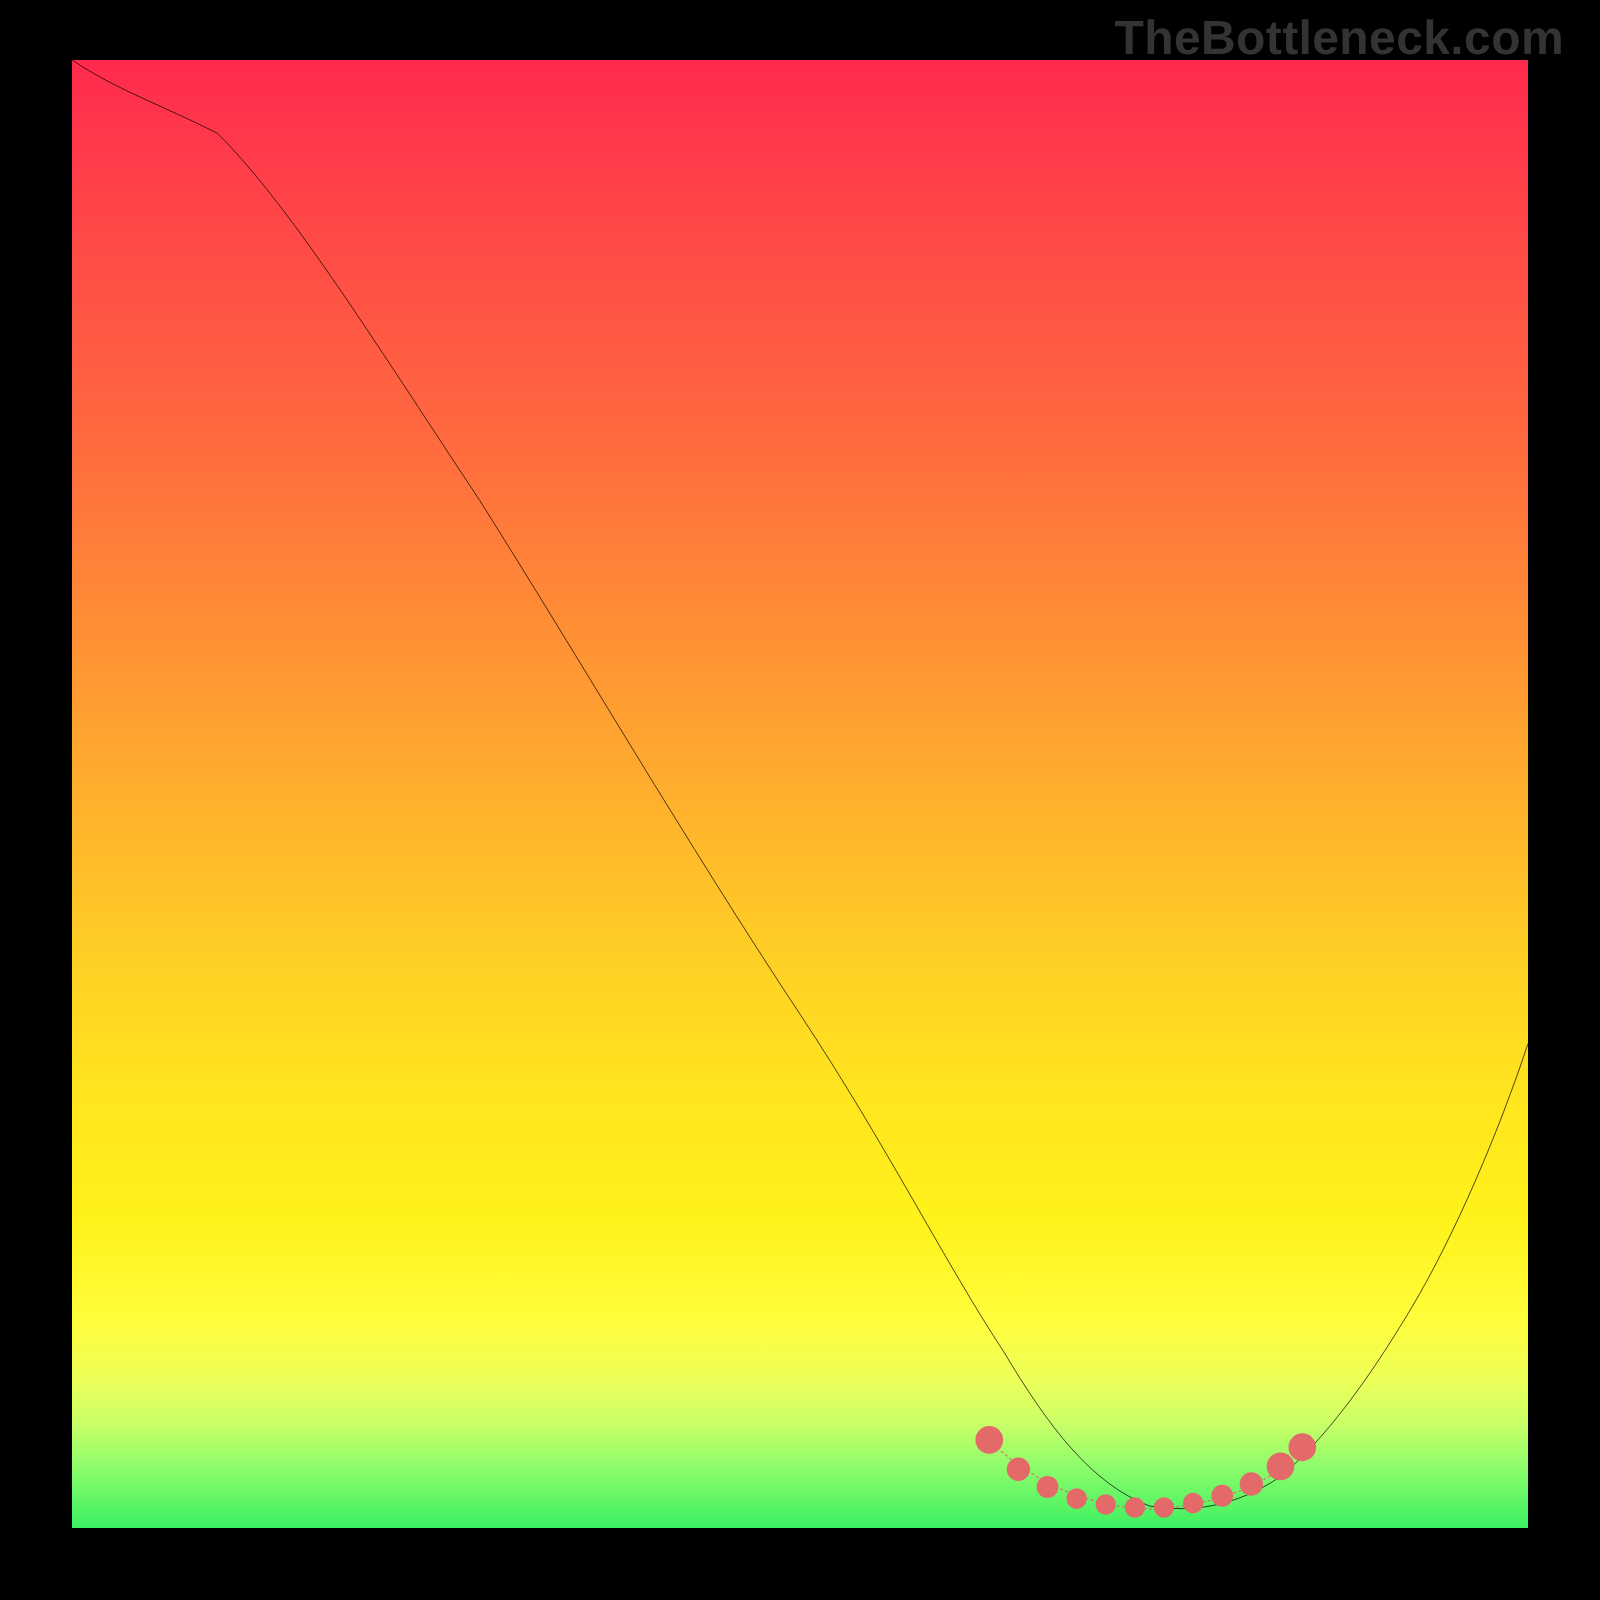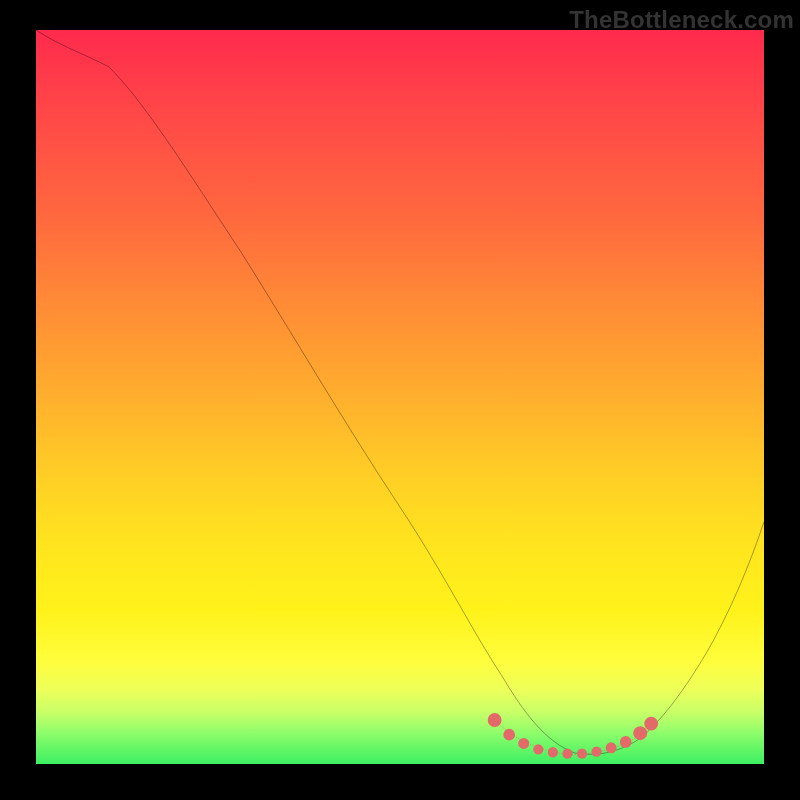--- a/index.html
+++ b/index.html
@@ -13,21 +13,21 @@
   }
   .frame {
     position: relative;
     width: 800px;
     height: 800px;
     background: #000;
   }
   .watermark {
     position: absolute;
     top: 6px;
-    right: 6px;
+    right: 18px;
     color: #333333;
     font-size: 24px;
     font-weight: bold;
     letter-spacing: 0.2px;
     z-index: 3;
   }
   .plot {
     position: absolute;
     left: 36px;
     top: 30px;

